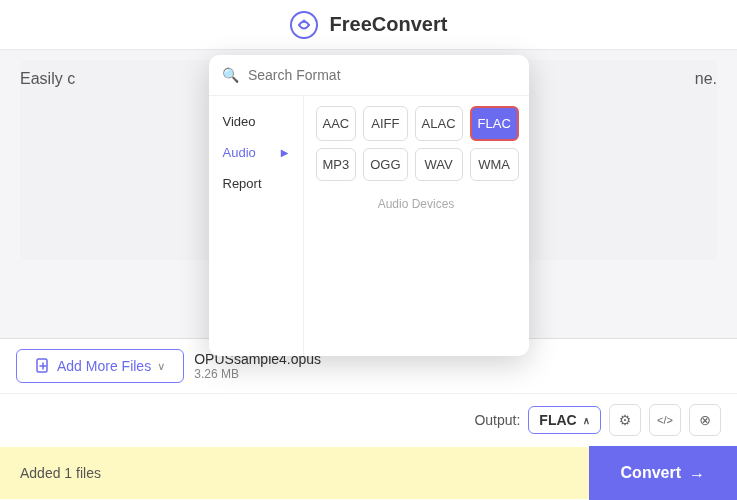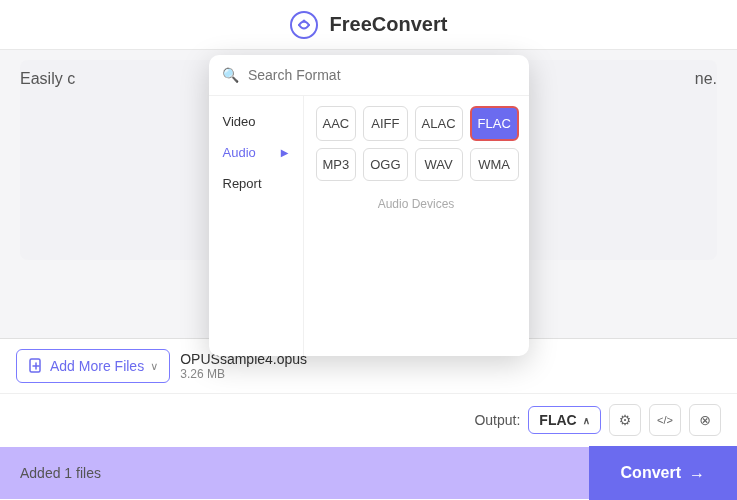--- a/index.html
+++ b/index.html
@@ -60,21 +60,21 @@
       align-items: center;
       padding: 10px 16px;
       gap: 10px;
       border-bottom: 1px solid #efefef;
     }
 
     .add-more-btn {
       display: flex;
       align-items: center;
       gap: 6px;
-      padding: 8px 11px;
+      padding: 8px 18px;
       border: 1.5px solid #7b7bff;
       border-radius: 6px;
       background: #fff;
       color: #6b6bef;
       font-size: 14px;
       font-weight: 500;
       cursor: pointer;
     }
     .add-more-btn .chevron {
       font-size: 11px;
@@ -145,21 +145,21 @@
       display: flex;
       align-items: center;
       justify-content: space-between;
       padding: 0;
     }
 
     .added-files-label {
       padding: 18px 20px;
       font-size: 14px;
       color: #555;
-      background: #c4b5fd;
+      background: #fef9c3;
       flex: 1;
     }
 
     .convert-btn {
       background: #6b6bef;
       color: #fff;
       border: none;
       padding: 18px 32px;
       font-size: 16px;
       font-weight: 600;

